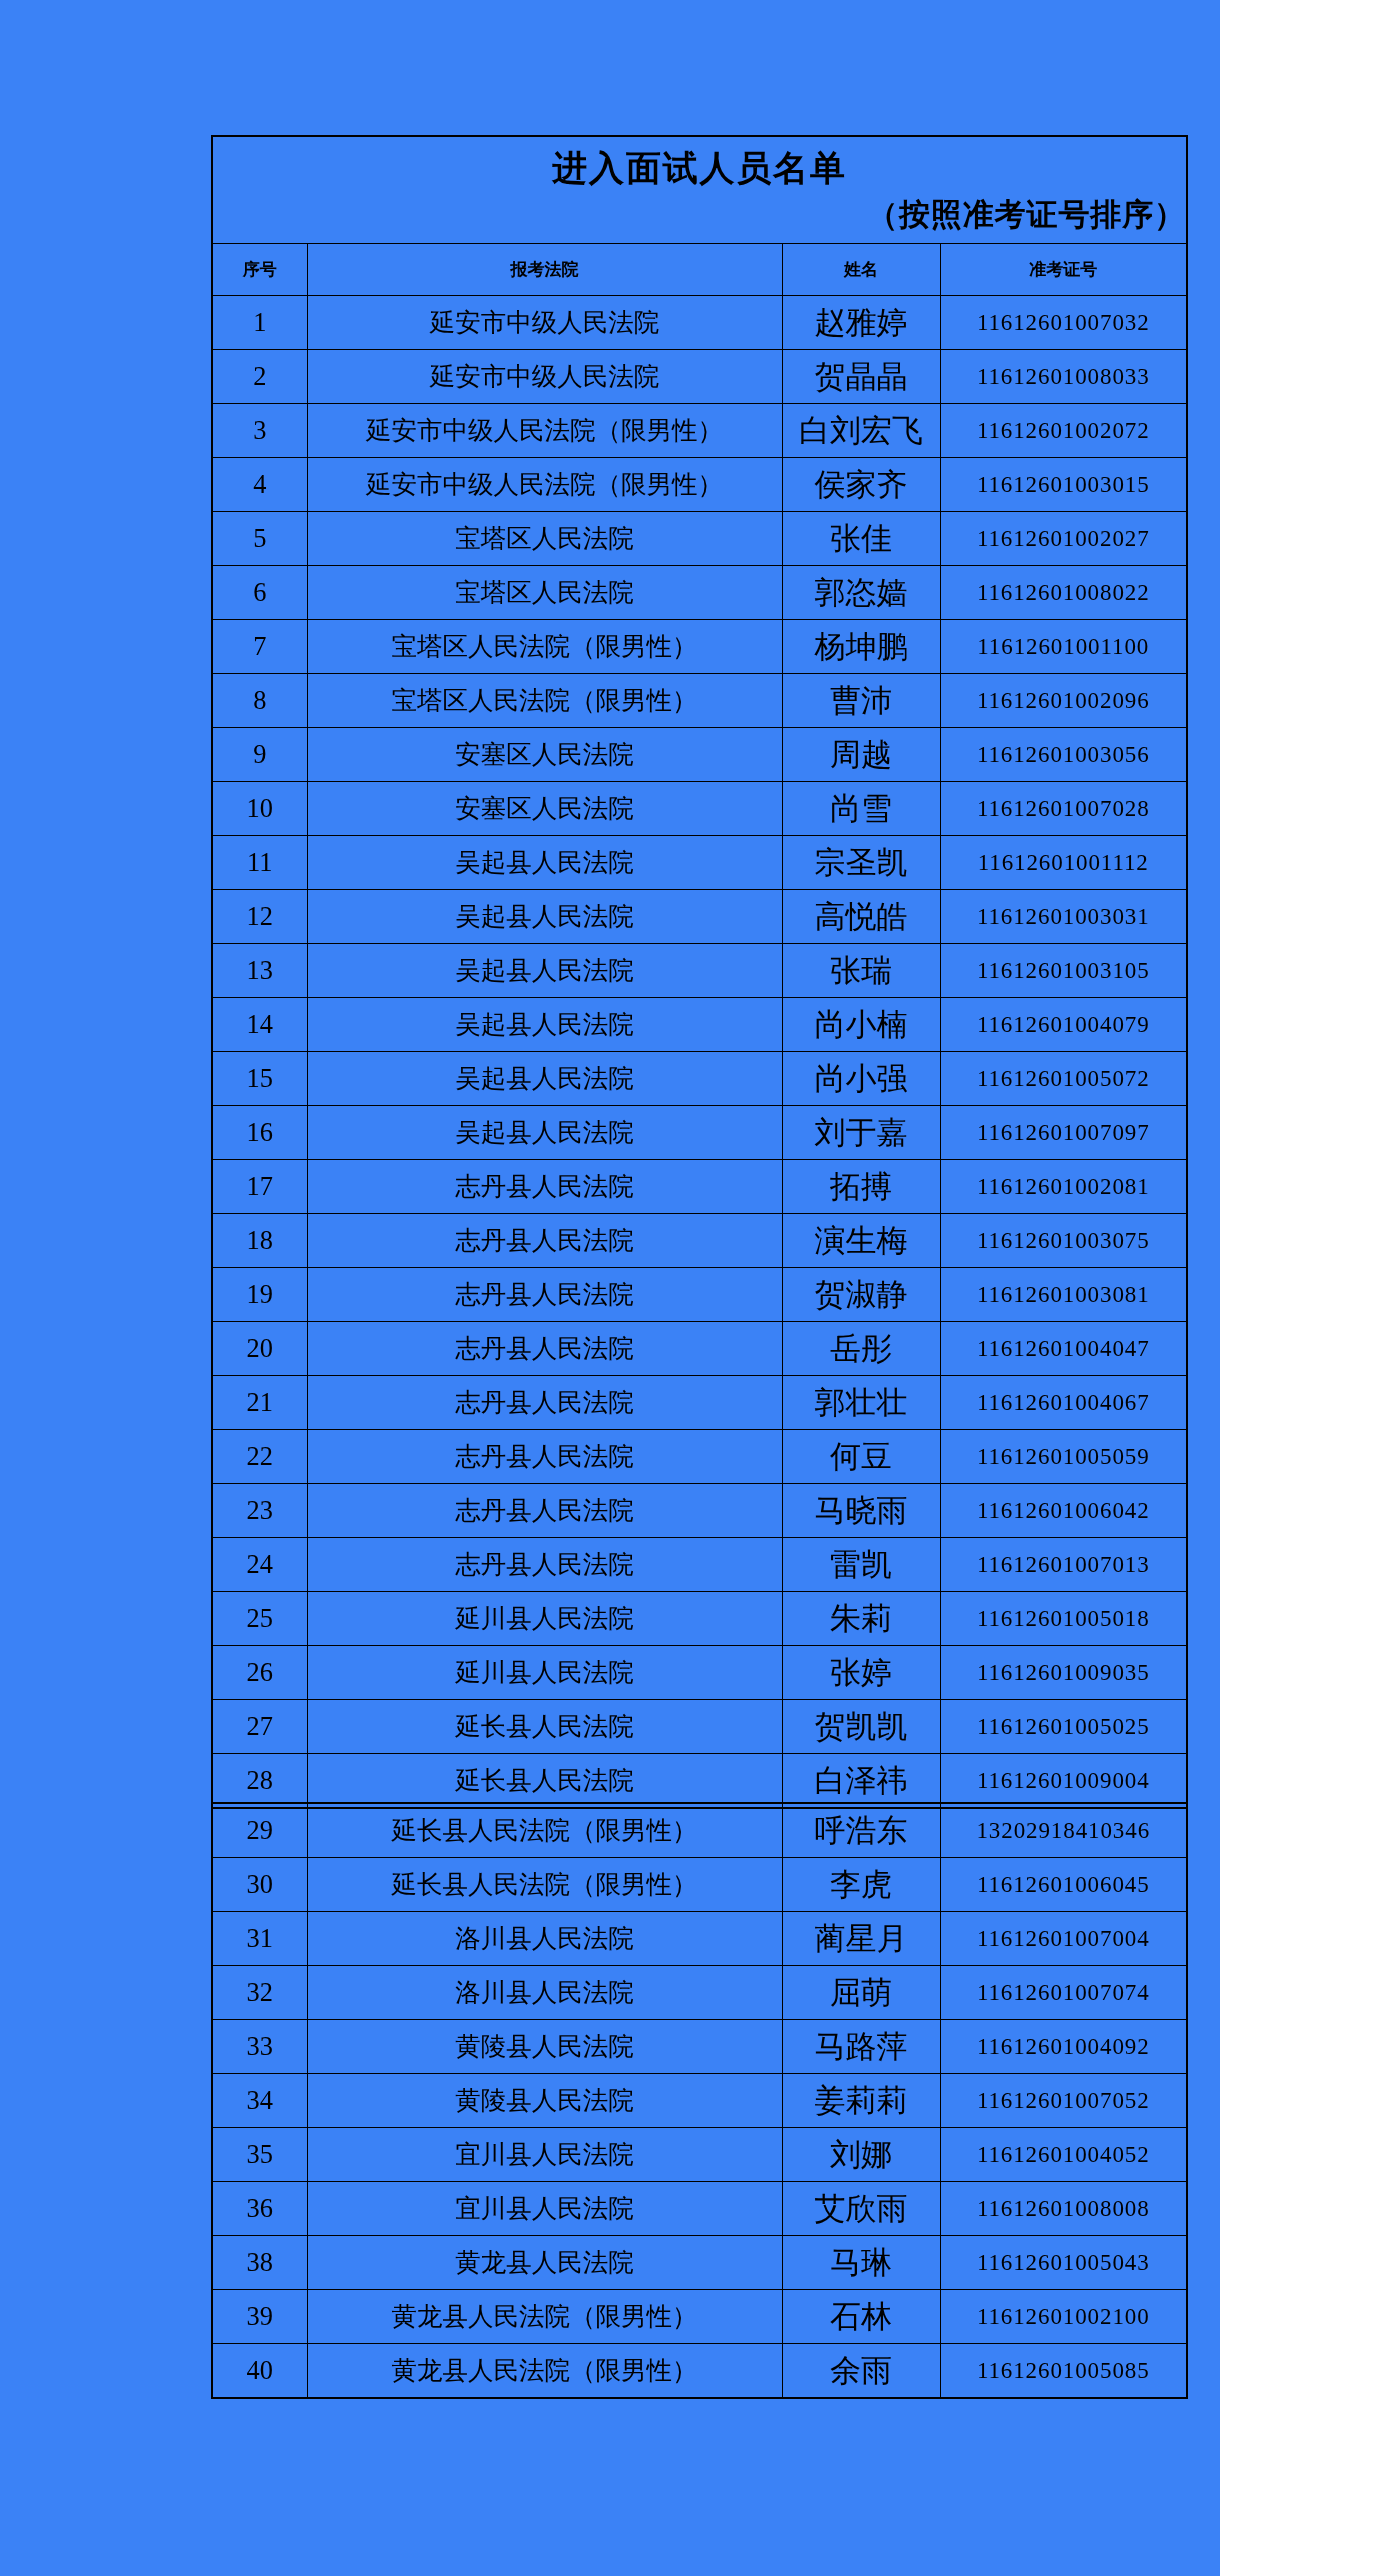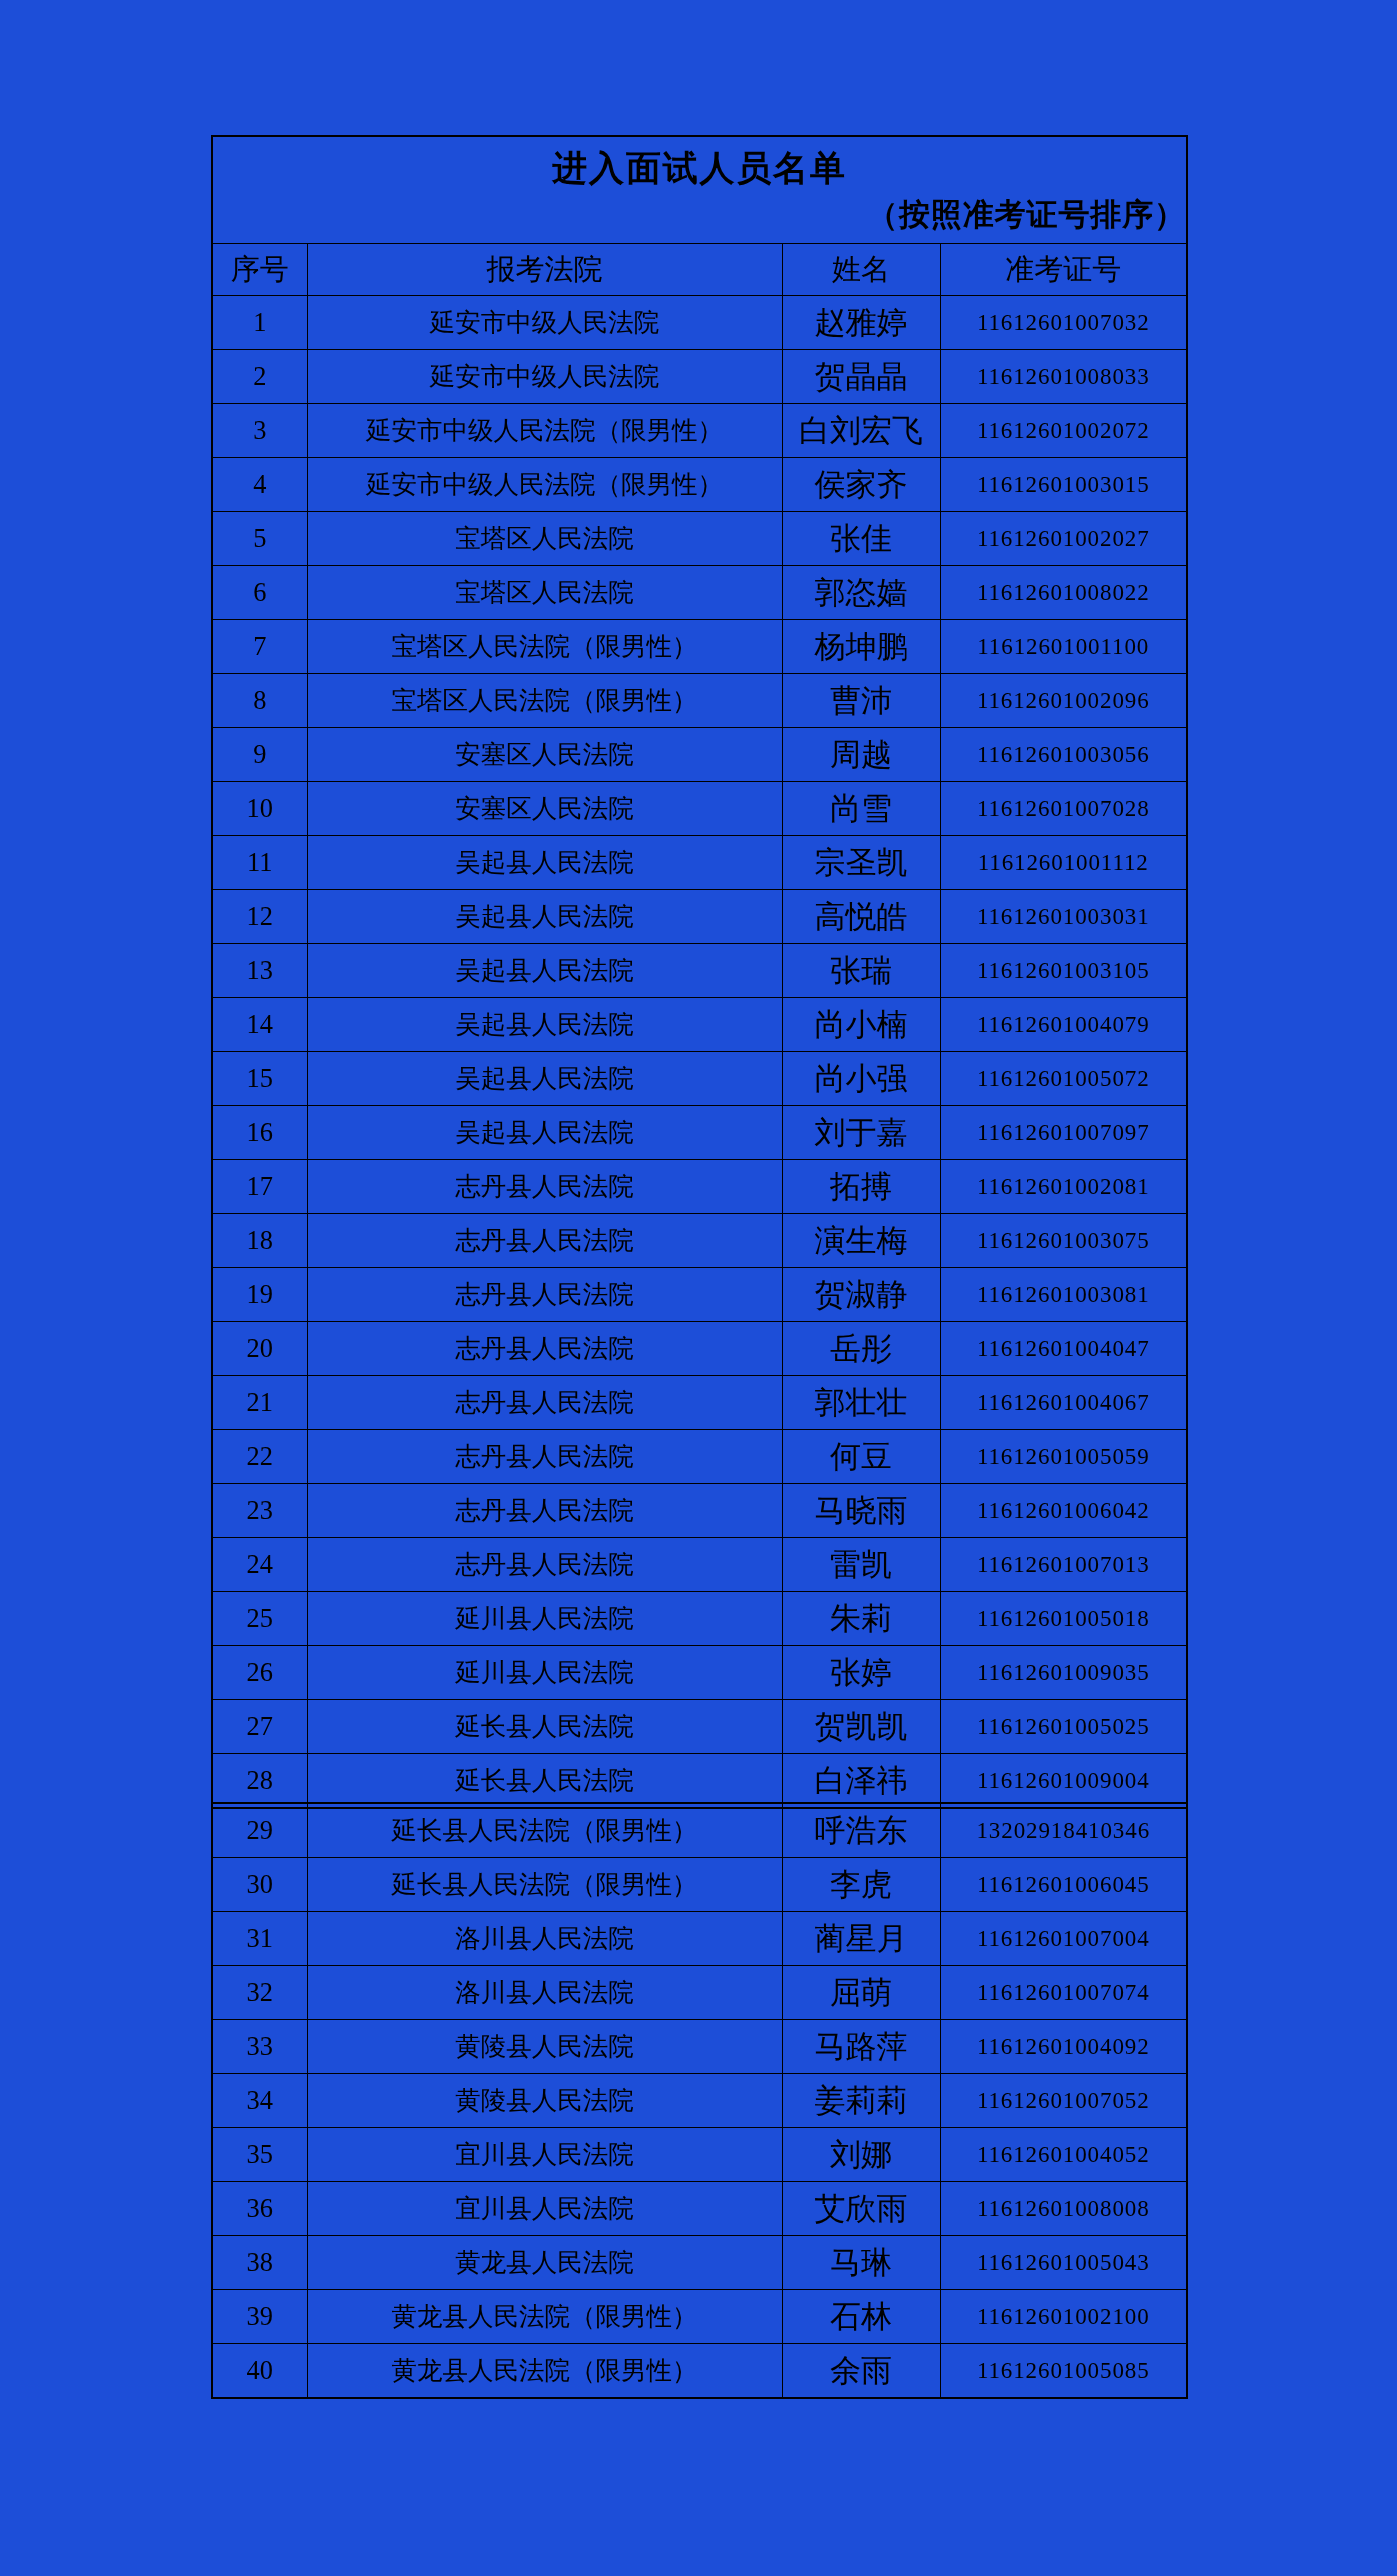--- a/index.html
+++ b/index.html
@@ -2,23 +2,23 @@
 <html lang="zh" style="font-size:14px"><head>
 <meta charset="utf-8">
 <style>
   html, body {
     margin: 0;
     padding: 0;
     background: #ffffff;
   }
   .page {
     position: relative;
-    width: 1397px;
+    width: 1220px;
     height: 2576px;
-    background: #1d4ed8;
+    background: #3b82f6;
     font-family: "Liberation Serif", "DejaVu Serif", serif;
     color: #000000;
     overflow: hidden;
   }
   .doc-table {
     position: absolute;
     left: 211px;
     width: 975px;
     border-collapse: collapse;
     table-layout: fixed;
@@ -46,22 +46,22 @@
   .doc-subtitle {
     font-size: 31px;
     font-weight: bold;
     line-height: 1.3;
     letter-spacing: 0.9px;
     text-align: right;
   }
 
   .header-row th {
     height: 51px;
-    font-size: 29px;
-    font-weight: normal;
+    font-size: 17px;
+    font-weight: bold;
   }
 
   .data-row td { height: 53px; }
   .cell-no     { font-size: 26.4px; }
   .cell-court  { font-size: 25.5px; }
   .cell-name   { font-size: 31px; }
   .cell-ticket { font-size: 23px; letter-spacing: 0.9px; }
 </style>
 </head>
 <body>

